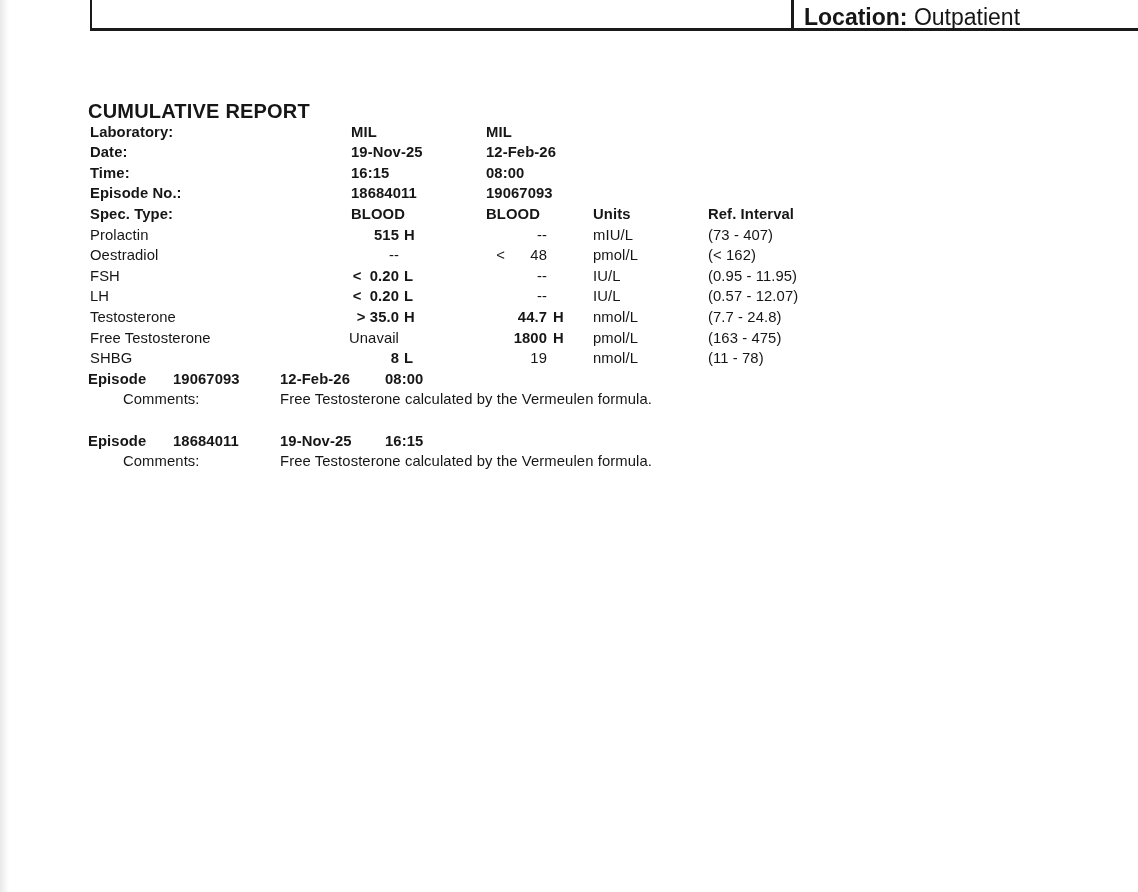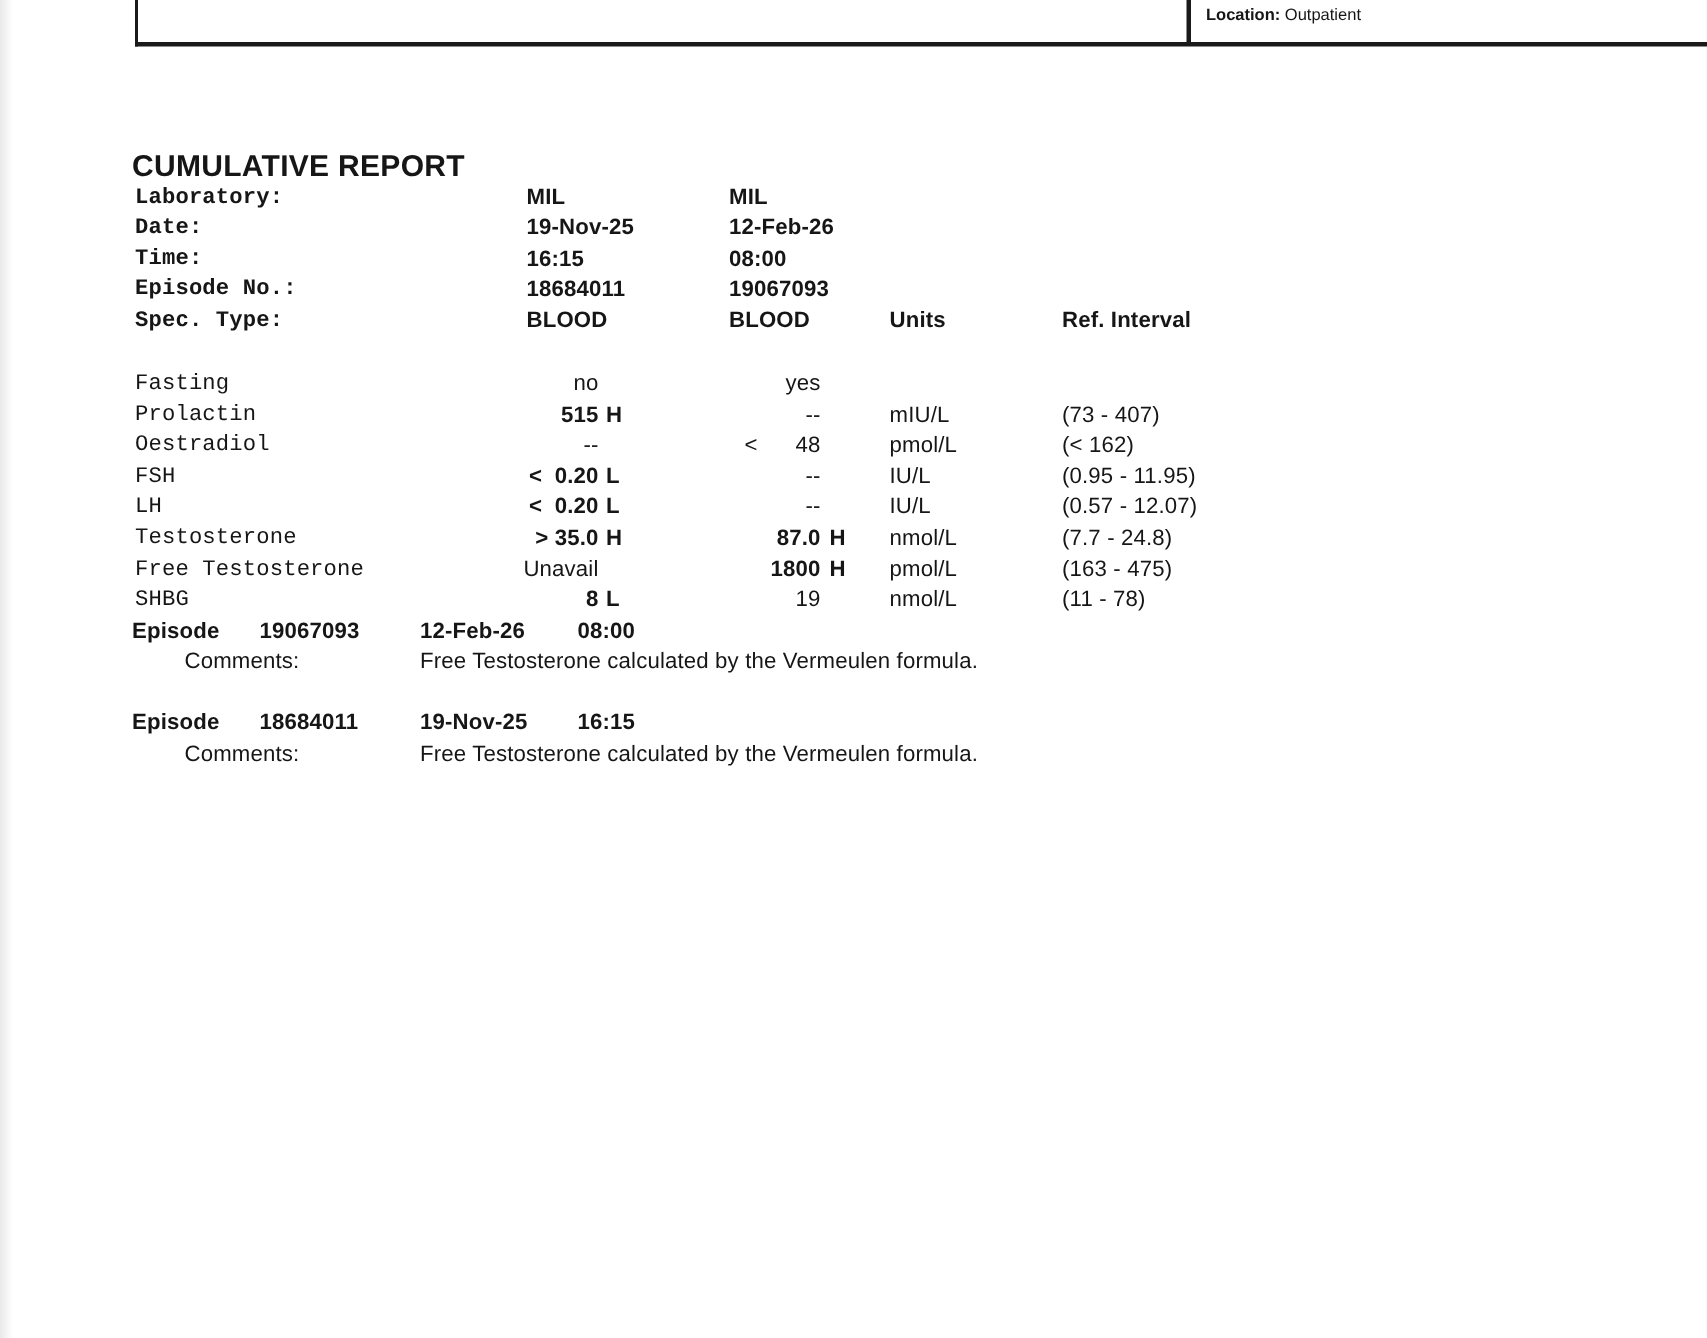--- a/index.html
+++ b/index.html
@@ -14,34 +14,34 @@
   }
   
   .hdr-box {
     position:absolute; left:90px; top:-4px; width:1048px; height:35px;
     border-left:2.5px solid #1a1a1a; border-bottom:3px solid #1a1a1a;
   }
   .hdr-divider {
     position:absolute; left:699px; top:0; width:2.5px; height:100%; background:#1a1a1a;
   }
   .hdr-loc {
-    position:absolute; left:712px; top:8px; font-size:11px; white-space:pre;
+    position:absolute; left:712px; top:8px; font-size:23px; white-space:pre;
   }
   .hdr-loc .lbl { font-weight:bold; }
   
   .report {
     position:absolute; left:0; top:101px; width:1138px;
     font-size:14.8px; line-height:20.6px; letter-spacing:.1px;
   }
   .row { position:relative; height:20.6px; }
   .c { position:absolute; top:0; white-space:pre; }
   .bold { font-weight:bold; }
   .title-row { height:20.6px; }
   .title { left:88px; font-size:20px; font-weight:bold; letter-spacing:.2px; }
-  .name  { left:90px;font-family:Liberation Mono, monospace; }
+  .name  { left:90px; }
   .m1    { left:351px; }
   .m2    { left:486px; }
   .v1    { left:290px; width:109px; text-align:right; }
   .f1    { left:404px; width:24px; }
   .v2    { left:440px; width:107px; text-align:right; }
   .f2    { left:553px; width:24px; }
   .units { left:593px; }
   .ref   { left:708px; }
   .gap-fasting { margin-top:21.4px; }
   .gap-section { margin-top:20.6px; }
@@ -94,25 +94,20 @@
       <span class="c m2 bold">19067093</span>
     </div>
     <div class="row">
       <span class="c name bold">Spec. Type:</span>
       <span class="c m1 bold">BLOOD</span>
       <span class="c m2 bold">BLOOD</span>
       <span class="c units bold">Units</span>
       <span class="c ref bold">Ref. Interval</span>
     </div>
 
-    <div class="row gap-fasting">
-      <span class="c name">Fasting</span>
-      <span class="c v1">no</span>
-      <span class="c v2">yes</span>
-    </div>
 
 
     <div class="row">
       <span class="c name">Prolactin</span>
       <span class="c v1 bold">515</span>
       <span class="c f1 bold">H</span>
       <span class="c v2">--</span>
       <span class="c f2"></span>
       <span class="c units">mIU/L</span>
       <span class="c ref">(73 - 407)</span>
@@ -141,21 +136,21 @@
       <span class="c f1 bold">L</span>
       <span class="c v2">--</span>
       <span class="c f2"></span>
       <span class="c units">IU/L</span>
       <span class="c ref">(0.57 - 12.07)</span>
     </div>
     <div class="row">
       <span class="c name">Testosterone</span>
       <span class="c v1 bold">&gt; 35.0</span>
       <span class="c f1 bold">H</span>
-      <span class="c v2 bold">87.0</span>
+      <span class="c v2 bold">44.7</span>
       <span class="c f2 bold">H</span>
       <span class="c units">nmol/L</span>
       <span class="c ref">(7.7 - 24.8)</span>
     </div>
     <div class="row">
       <span class="c name">Free Testosterone</span>
       <span class="c v1">Unavail</span>
       <span class="c f1"></span>
       <span class="c v2 bold">1800</span>
       <span class="c f2 bold">H</span>

